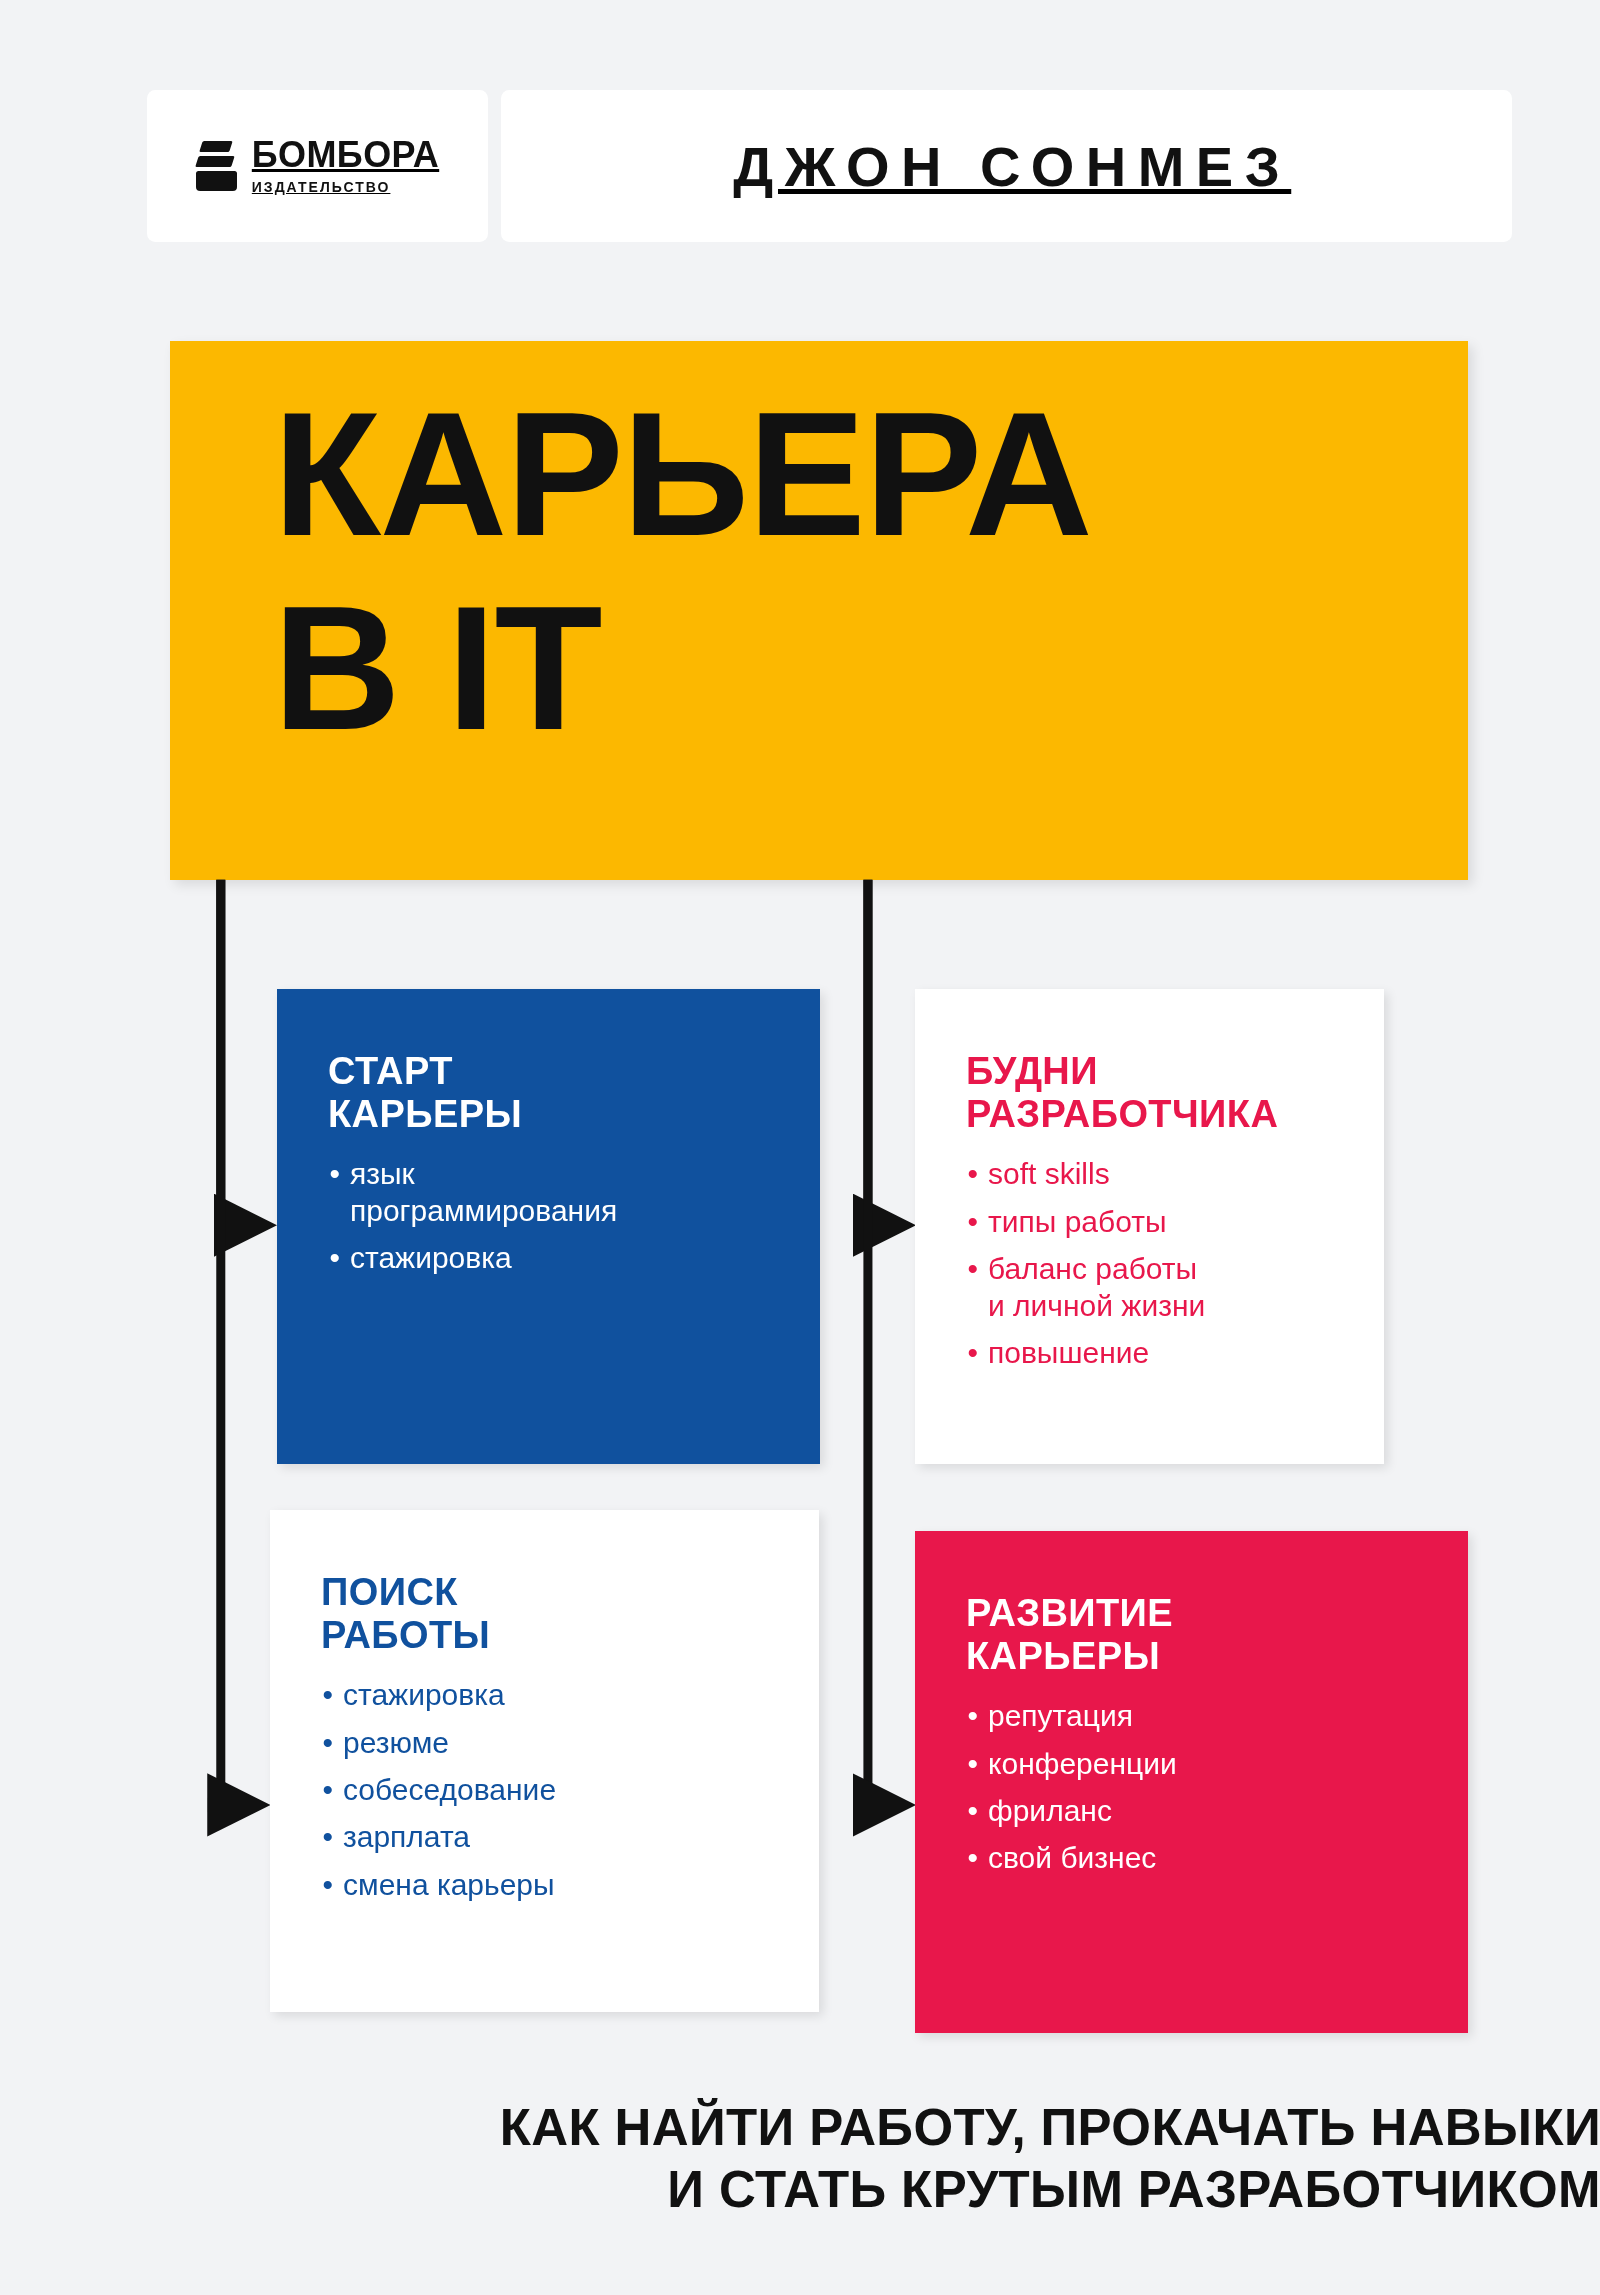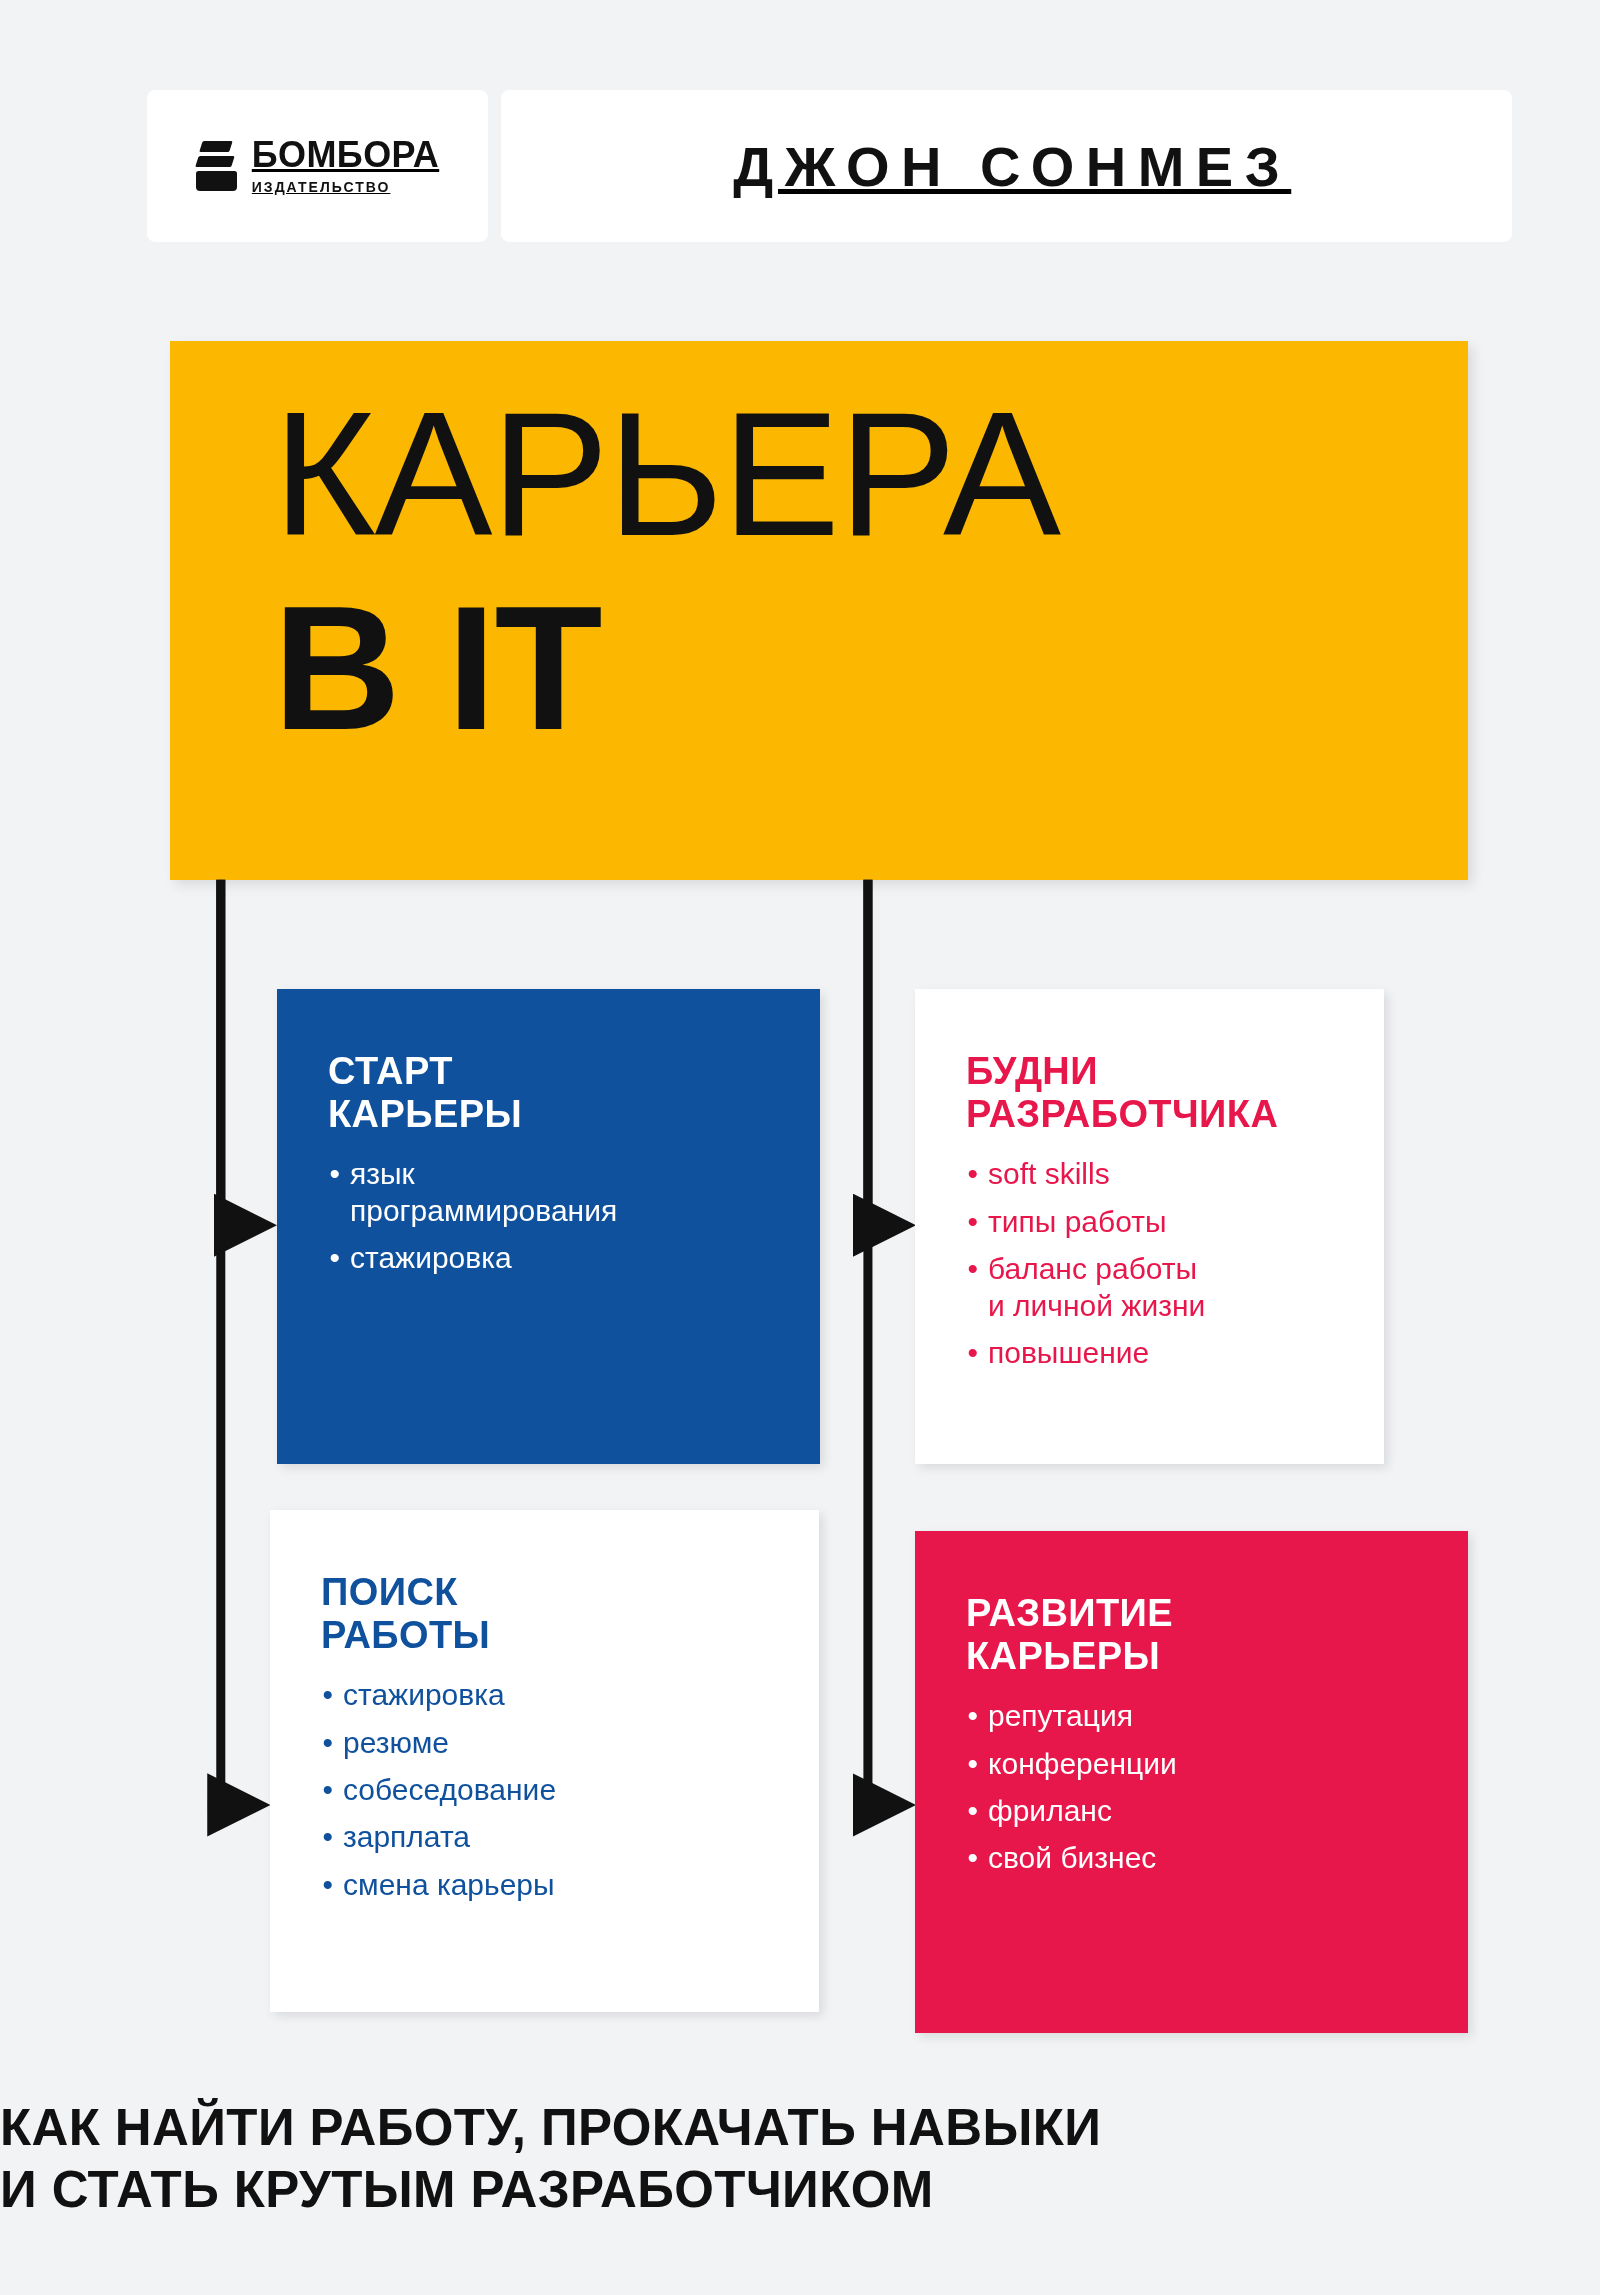--- a/index.html
+++ b/index.html
@@ -107,21 +107,21 @@
     width: 1298px;
     height: 539px;
     background: #fcb800;
     box-shadow: 5px 5px 11.5px rgba(0,0,0,0.10);
   }
   .title-line1 {
     position: absolute;
     left: 103px;
     top: 45px;
     font-size: 177px;
-    font-weight: normal;
+    font-weight: bold;
     letter-spacing: -1.6px;
     color: #111111;
     line-height: 1;
   }
   .title-line2 {
     position: absolute;
     left: 103px;
     top: 239px;
     font-size: 177px;
     font-weight: bold;
@@ -220,21 +220,21 @@
   }
   #card-growth .card-title { color: #ffffff; }
   #card-growth li { color: #ffffff; }
 
   
   .tagline {
     position: absolute;
     left: 0;
     top: 2097px;
     width: 1601px;
-    text-align: left;
+    text-align: right;
     font-size: 51px;
     font-weight: bold;
     color: #111111;
     line-height: 1.22;
     letter-spacing: 0.4px;
     white-space: pre-line;
   }
 </style>
 </head>
 <body>

